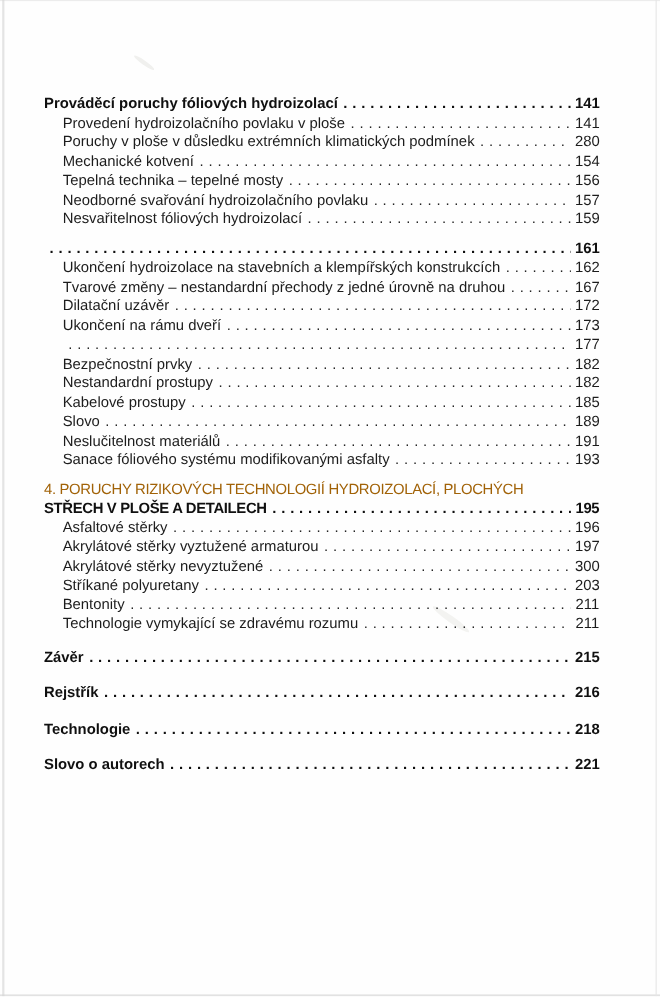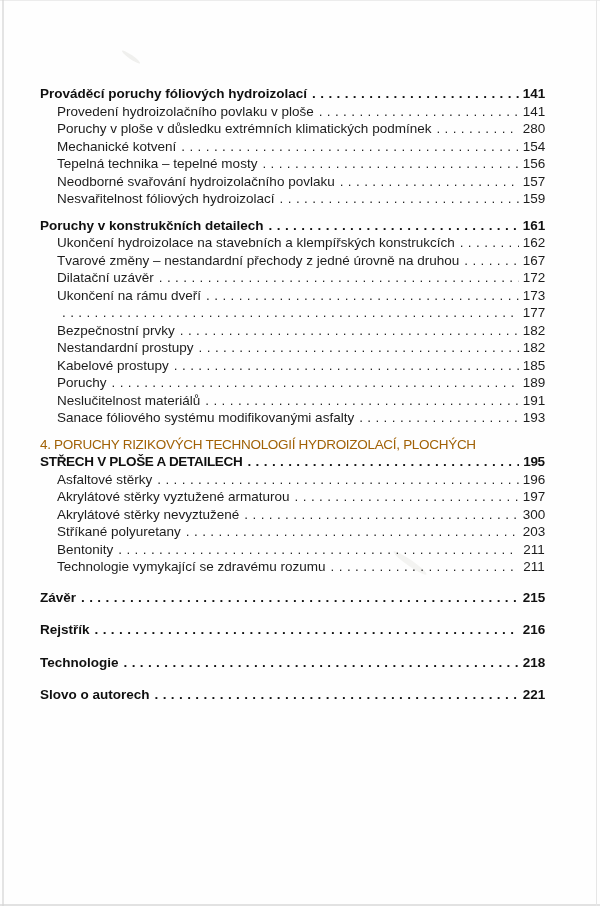--- a/index.html
+++ b/index.html
@@ -120,21 +120,20 @@
           <span class="pg">157</span>
         </div>
         <div class="row item">
           <span class="title">Nesvařitelnost fóliových hydroizolací</span>
           <span class="dots">..........................................................................................</span>
           <span class="pg">159</span>
         </div>
       </div>
       <div class="section">
         <div class="row bold">
-          <span class="title">Poruchy v konstrukčních detailech</span>
           <span class="dots">..........................................................................................</span>
           <span class="pg">161</span>
         </div>
         <div class="row item">
           <span class="title">Ukončení hydroizolace na stavebních a klempířských konstrukcích</span>
           <span class="dots">..........................................................................................</span>
           <span class="pg">162</span>
         </div>
         <div class="row item">
           <span class="title">Tvarové změny – nestandardní přechody z jedné úrovně na druhou</span>
@@ -164,21 +163,21 @@
           <span class="title">Nestandardní prostupy</span>
           <span class="dots">..........................................................................................</span>
           <span class="pg">182</span>
         </div>
         <div class="row item">
           <span class="title">Kabelové prostupy</span>
           <span class="dots">..........................................................................................</span>
           <span class="pg">185</span>
         </div>
         <div class="row item">
-          <span class="title">Poruchy</span>
+          <span class="title">Slovo</span>
           <span class="dots">..........................................................................................</span>
           <span class="pg">189</span>
         </div>
         <div class="row item">
           <span class="title">Neslučitelnost materiálů</span>
           <span class="dots">..........................................................................................</span>
           <span class="pg">191</span>
         </div>
         <div class="row item">
           <span class="title">Sanace fóliového systému modifikovanými asfalty</span>

